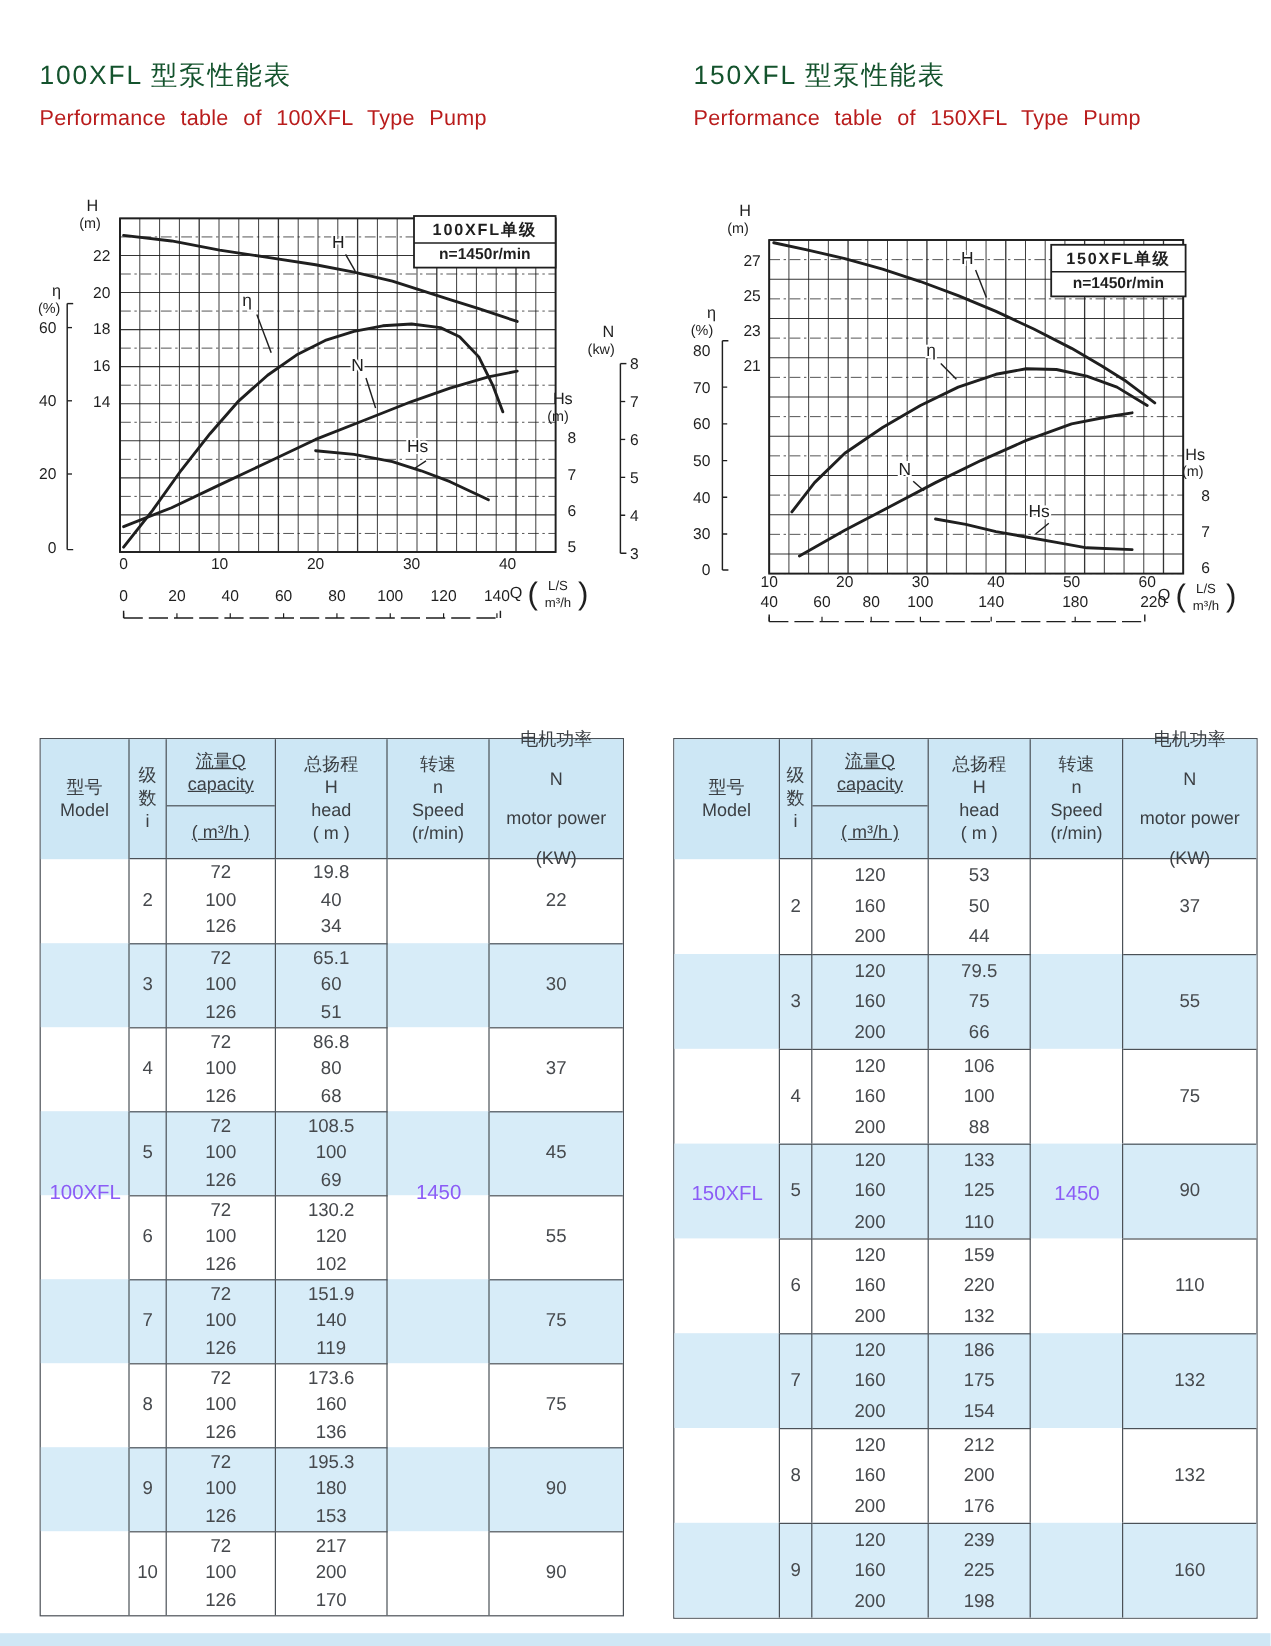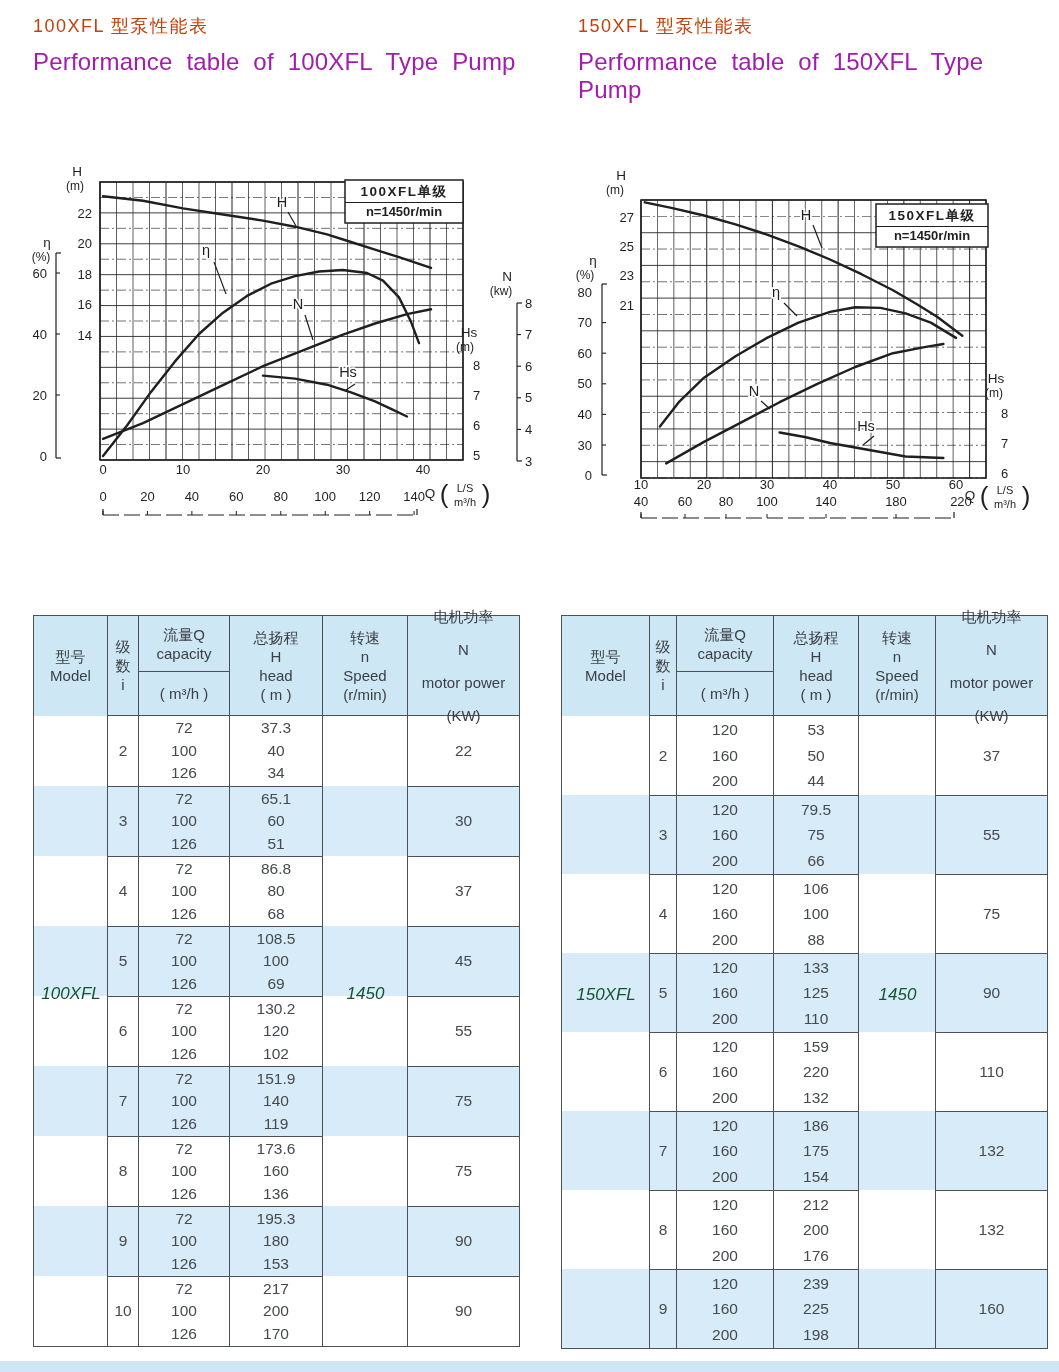--- a/index.html
+++ b/index.html
@@ -1,52 +1,52 @@
 <!DOCTYPE html>
 <html style="--stripe: #d7ecf8; --headerbg: #cde7f5; --border: #4b5157; --footer: #cfe7f5;"><head>
 <meta charset="utf-8">
 <style>
   html,body{margin:0;padding:0;background:#ffffff;}
   .page{position:relative;width:1059px;height:1372px;background:#fff;
         font-family:"Liberation Sans",sans-serif;color:#3a3e42;overflow:hidden;}
   .title-block{position:absolute;}
-  .title-cn{font-size:18px;letter-spacing:1.5px;color:#c2410c;}
-  .title-en{font-size:24px;word-spacing:7px;letter-spacing:.2px;color:#a21caf;margin-top:10px;}
+  .title-cn{font-size:22px;letter-spacing:1.5px;color:#14532d;margin-top:34px;}
+  .title-en{font-size:18px;word-spacing:7px;letter-spacing:.2px;color:#b91c1c;margin-top:10px;}
   .chartbox{position:absolute;}
   svg text{font-family:"Liberation Sans",sans-serif;}
   
   .ptable{position:absolute;border:1.6px solid var(--border,#4b5157);background:#fff;box-sizing:content-box;}
   .thead{display:flex;height:100px;background:var(--headerbg,#cde7f5);}
   .hcell{box-sizing:border-box;border-right:1.3px solid var(--border,#4b5157);
          display:flex;flex-direction:column;justify-content:center;align-items:center;
          font-size:15px;line-height:19px;text-align:center;color:#3b3f43;}
   .hcell.last{border-right:none;gap:14px;}
   .hcell.hb{border-bottom:1.3px solid var(--border,#4b5157);}
-  .hcell.cap{justify-content:flex-start;padding:0;}
+  .hcell.cap{justify-content:flex-start;padding:0;text-decoration:underline;}
   .cap-top{height:56px;width:100%;box-sizing:border-box;border-bottom:1.3px solid var(--border,#4b5157);
            display:flex;flex-direction:column;justify-content:center;align-items:center;}
   .cap-bot{flex:1;width:100%;display:flex;align-items:center;justify-content:center;text-align:right;}
   .tbody{position:relative;}
   .tr{display:flex;position:relative;}
   #table0 .tr{height:70px;}
   #table1 .tr{height:79px;}
   .tr.blue{background:var(--stripe,#d7ecf8);}
   .td{box-sizing:border-box;border-right:1.3px solid var(--border,#4b5157);
       display:flex;flex-direction:column;justify-content:center;align-items:center;
       font-size:15.5px;color:#46494d;}
   .td.last{border-right:none;}
   .tr + .tr .td.bt{border-top:1.3px solid var(--border,#4b5157);}
   #table0 .ln{line-height:22.5px;}
   #table1 .ln{line-height:25.5px;}
   #table0 .c0{width:74px;}  #table0 .c1{width:31px;}  #table0 .c2{width:91px;}
   #table0 .c3{width:93px;}  #table0 .c4{width:85px;}  #table0 .c5{width:111px;}
   #table1 .c0{width:88px;}  #table1 .c1{width:27px;}  #table1 .c2{width:97px;}
   #table1 .c3{width:85px;}  #table1 .c4{width:77px;}  #table1 .c5{width:111px;}
   .ovl{position:absolute;display:flex;align-items:center;justify-content:center;
-       font-size:17px;color:#14532d;height:26px;font-style:italic;}
+       font-size:17px;color:#8b5cf6;height:26px;}
   #table0 .model-ovl{left:0;width:74px;top:365px;}
   #table0 .speed-ovl{left:289px;width:85px;top:365px;}
   #table1 .model-ovl{left:0;width:88px;top:366px;}
   #table1 .speed-ovl{left:297px;width:77px;top:366px;}
   .footer-strip{position:absolute;left:0;top:1361px;width:1059px;height:11px;background:var(--footer,#cfe7f5);}
 </style>
 </head>
 <body>
 
 <div class="page">
@@ -399,21 +399,21 @@
           <div class="td c0"></div>
           <div class="td c1 bt">
             <div class="ln">2</div>
           </div>
           <div class="td c2 bt">
             <div class="ln">72</div>
             <div class="ln">100</div>
             <div class="ln">126</div>
           </div>
           <div class="td c3 bt">
-            <div class="ln">37.3</div>
+            <div class="ln">19.8</div>
             <div class="ln">40</div>
             <div class="ln">34</div>
           </div>
           <div class="td c4"></div>
           <div class="td c5 bt last">
             <div class="ln">22</div>
           </div>
         </div>
         <div class="tr blue">
           <div class="td c0"></div>

